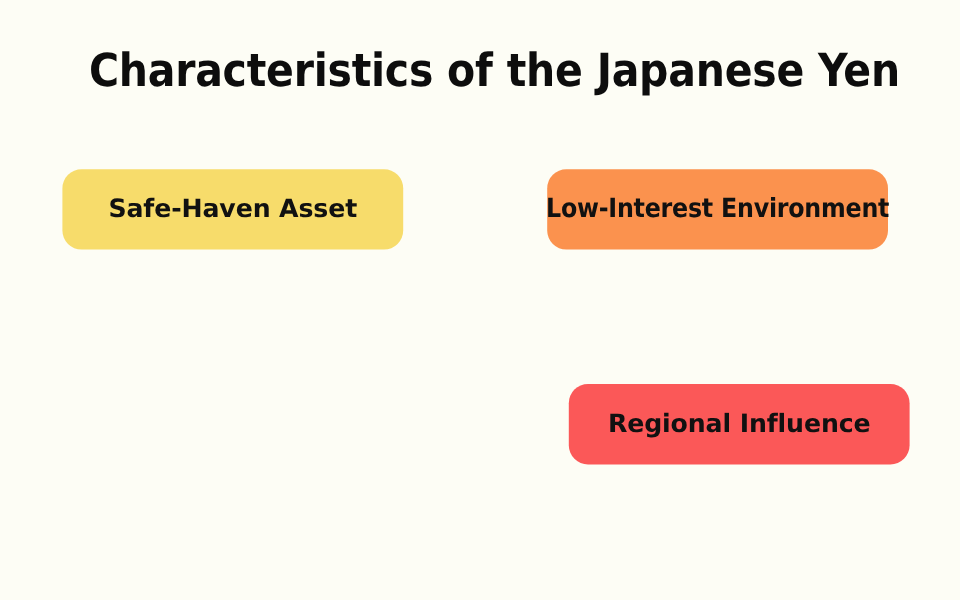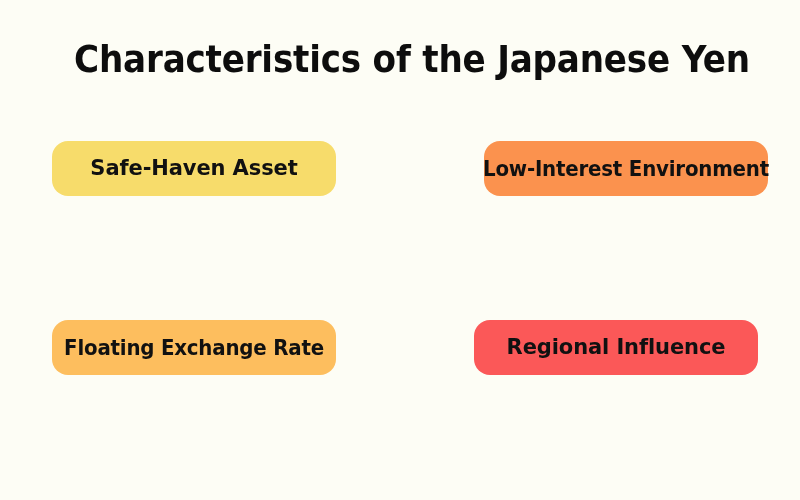--- a/index.html
+++ b/index.html
@@ -30,21 +30,21 @@
     font-weight: bold;
     letter-spacing: -0.2px;
     color: #0d0d0d;
     line-height: 46px;
     white-space: nowrap;
     margin-left: 12px;
   }
   .char-card {
     position: absolute;
     width: 284px;
-    height: 55px;
+    height: 67px;
     border-radius: 16px;
     display: flex;
     align-items: center;
     justify-content: center;
     box-sizing: border-box;
   }
   .char-label {
     color: #111111;
     font-weight: bold;
     text-align: center;
@@ -57,40 +57,37 @@
     font-size: 21px;
     letter-spacing: -0.1px;
   }
   
   .label-narrow {
     font-family: "DejaVu Sans Condensed", "Liberation Sans Narrow", "Liberation Sans", sans-serif;
     font-size: 22px;
     letter-spacing: -0.2px;
   }
   #card-0 { left: 52px;  top: 141px; }
-  #card-1 { left: 484px; top: 141px; }
+  #card-1 { left: 456px; top: 141px; }
   #card-2 { left: 52px;  top: 320px; }
   #card-3 { left: 456px; top: 320px; margin-left: 18px; }
 </style>
 </head>
 <body style="background: rgb(253, 253, 245);">
 
 <div id="canvas" style="background: rgb(253, 253, 245);">
 
   <div id="page-title" style="color: rgb(13, 13, 13);">Characteristics of the Japanese Yen</div>
 
   <div class="char-card" id="card-0" style="background: rgb(247, 220, 107);">
     <span class="char-label label-wide">Safe-Haven Asset</span>
   </div>
 
   <div class="char-card" id="card-1" style="background: rgb(251, 146, 78);">
     <span class="char-label label-narrow">Low-Interest Environment</span>
   </div>
 
-  <div class="char-card" id="card-2" style="background: rgb(253, 190, 94);">
-    <span class="char-label label-narrow">Floating Exchange Rate</span>
-  </div>
 
   <div class="char-card" id="card-3" style="background: rgb(251, 88, 88);">
     <span class="char-label label-wide">Regional Influence</span>
   </div>
 
 </div>
 
 </body></html>

